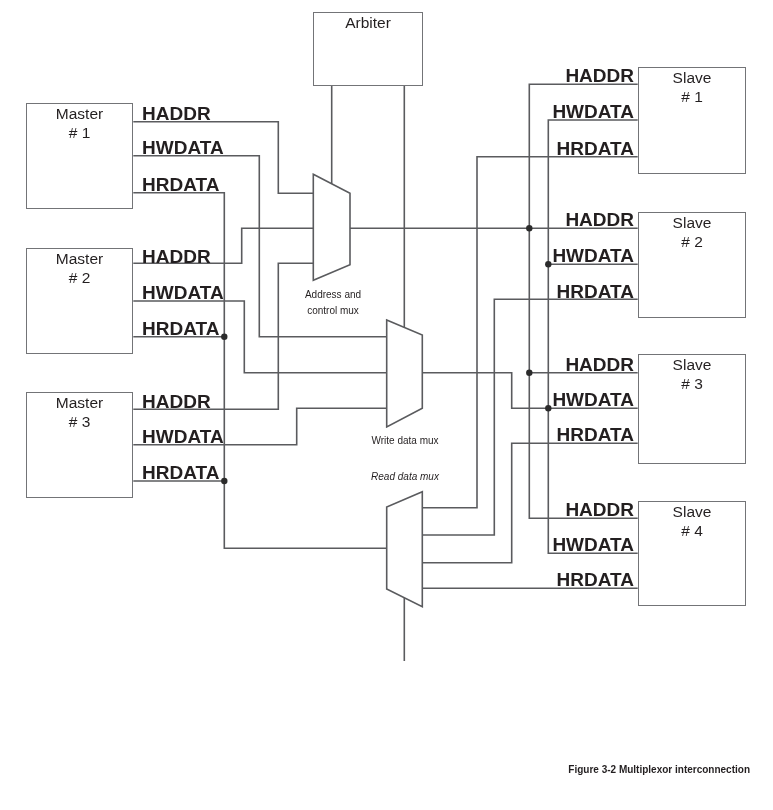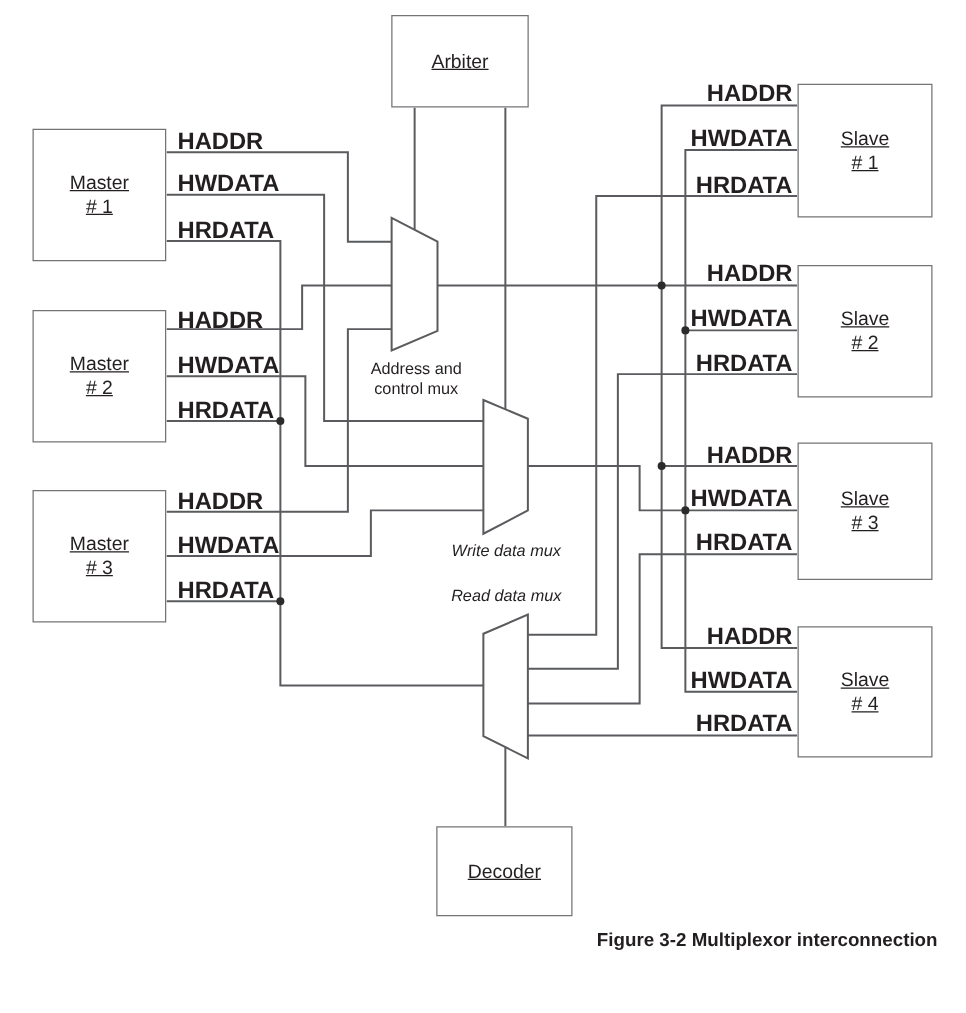--- a/index.html
+++ b/index.html
@@ -17,50 +17,48 @@
     left: 0; top: 0;
     width: 773px; height: 810px;
   }
   .box {
     position: absolute;
     border: 1.6px solid #737477;
     background: #ffffff;
     display: flex;
     flex-direction: column;
     align-items: center;
-    justify-content: center;
     font-size: 15.5px;
     line-height: 19px;
     text-align: center;
     color: #231f20;
-    text-decoration: underline;
   }
   .sig {
     position: absolute;
     font-size: 19px;
     font-weight: bold;
     color: #231f20;
     width: 90px;
     white-space: nowrap;
   }
   .sig.master { text-align: left; }
   .sig.slave  { text-align: right; }
   .muxlabel {
     position: absolute;
-    font-size: 13px;
+    font-size: 10px;
     line-height: 15.5px;
     text-align: center;
     color: #231f20;
     white-space: nowrap;
   }
   .caption {
     position: absolute;
-    top: 744px;
+    top: 764px;
     right: 23px;
-    font-size: 15px;
+    font-size: 10px;
     font-weight: bold;
     color: #231f20;
     white-space: nowrap;
   }
 </style>
 </head>
 <body>
 
 <div class="canvas">
 
@@ -143,23 +141,20 @@
   </div>
   <div class="box" style="left:638px; top:354px; width:108px; height:110px;">
     <span>Slave</span>
     <span># 3</span>
   </div>
   <div class="box" style="left:638px; top:501px; width:108px; height:105px;">
     <span>Slave</span>
     <span># 4</span>
   </div>
 
-  <div class="box" style="left:349px; top:661px; width:109px; height:72px;">
-    <span>Decoder</span>
-  </div>
 
   <div class="sig master" style="left:142px; top:103px;">HADDR</div>
   <div class="sig master" style="left:142px; top:137px;">HWDATA</div>
   <div class="sig master" style="left:142px; top:174px;">HRDATA</div>
 
   <div class="sig master" style="left:142px; top:246px;">HADDR</div>
   <div class="sig master" style="left:142px; top:282px;">HWDATA</div>
   <div class="sig master" style="left:142px; top:318px;">HRDATA</div>
 
   <div class="sig master" style="left:142px; top:391px;">HADDR</div>
@@ -179,18 +174,18 @@
   <div class="sig slave" style="left:544px; top:424px;">HRDATA</div>
 
   <div class="sig slave" style="left:544px; top:499px;">HADDR</div>
   <div class="sig slave" style="left:544px; top:534px;">HWDATA</div>
   <div class="sig slave" style="left:544px; top:569px;">HRDATA</div>
 
   <div class="muxlabel" style="left:276px; top:287px; width:114px;">
     <div>Address and</div>
     <div>control mux</div>
   </div>
-  <div class="muxlabel" style="left:345px; top:433px; width:120px;font-style:italic;">Write data mux</div>
+  <div class="muxlabel" style="left:345px; top:433px; width:120px;">Write data mux</div>
   <div class="muxlabel" style="left:345px; top:469px; width:120px;font-style:italic;">Read data mux</div>
 
   <div class="caption">Figure 3-2 Multiplexor interconnection</div>
 
 </div>
 
 </body></html>

